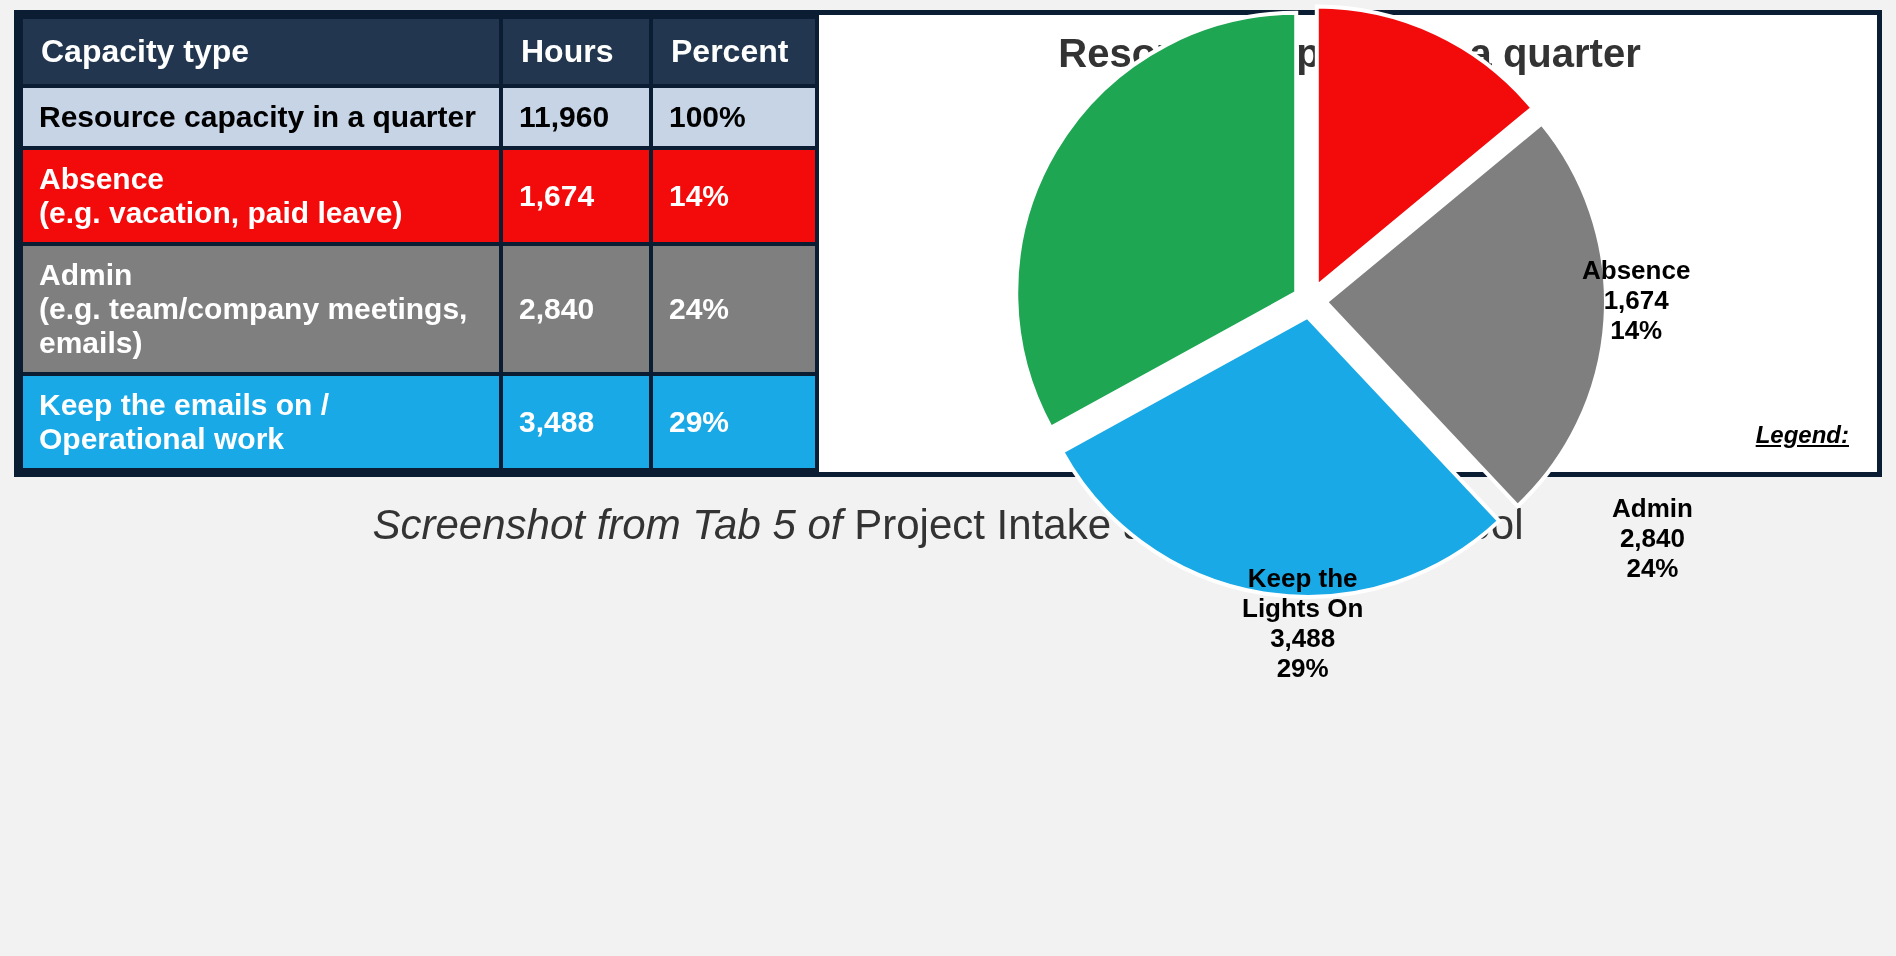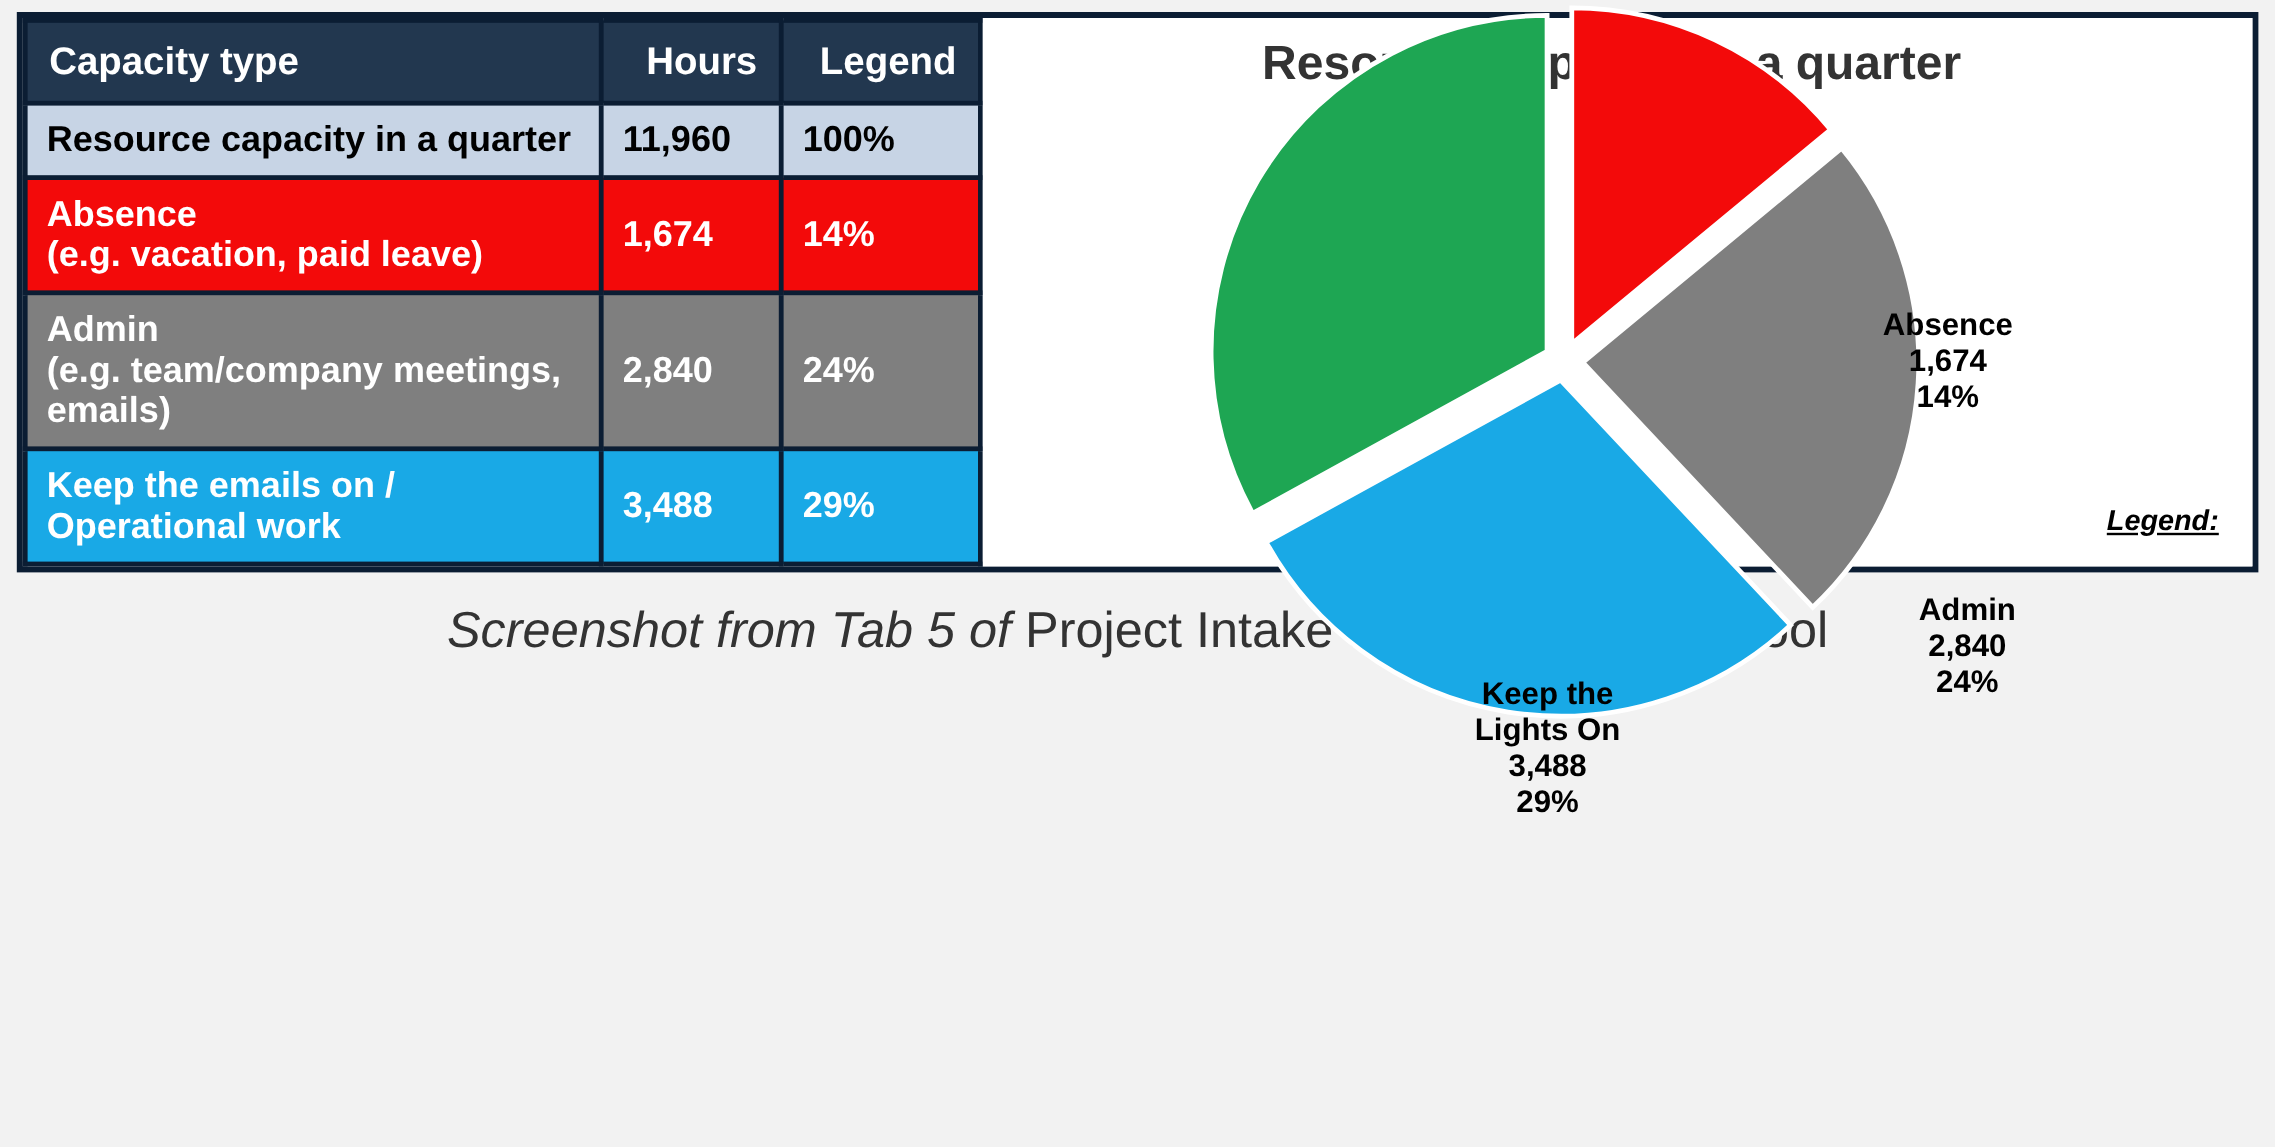--- a/index.html
+++ b/index.html
@@ -1,22 +1,22 @@
 <!DOCTYPE html>
 <html><head>
 <meta charset="utf-8">
 <style>
   html,body{margin:0;padding:0;background:#f2f2f2;font-family:Arial,Helvetica,sans-serif;}
   .page{width:1896px;height:956px;box-sizing:border-box;padding:10px 14px 0 14px;}
-  .panel{display:flex;gap:0;border:5px solid #0b1d33;background:#fff;align-items:stretch;}
+  .panel{display:flex;gap:13px;border:5px solid #0b1d33;background:#fff;align-items:stretch;}
   
   table.cap{border-collapse:collapse;table-layout:fixed;width:796px;}
   table.cap td,table.cap th{border:4px solid #0b1d33;padding:12px 16px;font-size:30px;vertical-align:middle;}
   table.cap th{background:#22374f;color:#fff;text-align:left;font-weight:bold;font-size:32px;padding:14px 18px;}
-  table.cap th.num{text-align:right;}
+  table.cap th.num{text-align:left;}
   table.cap td.num{text-align:left;font-weight:bold;}
   tr.total td{background:#c7d4e5;color:#000;font-weight:bold;}
   tr.absence td{background:#f30a0a;color:#fff;font-weight:bold;}
   tr.admin td{background:#7f7f7f;color:#fff;font-weight:bold;}
   tr.ktlo td{background:#19a9e6;color:#fff;font-weight:bold;}
   tr.project td{background:#1ea653;color:#fff;font-weight:bold;}
   
   .chartpane{flex:1;position:relative;background:#fff;padding:10px 20px 10px 10px;display:flex;flex-direction:column;align-items:center;}
   .chart-title{font-size:40px;font-weight:bold;color:#333;text-align:center;margin:6px 0 4px;}
   .chartbox{position:relative;flex:1;width:100%;}
@@ -37,21 +37,21 @@
     <table class="cap">
       <colgroup>
           <col style="width:480px">
           <col style="width:150px">
           <col style="width:166px">
         </colgroup>
       <thead>
         <tr>
           <th>Capacity type</th>
           <th class="num">Hours</th>
-          <th class="num">Legend</th>
+          <th class="num">Percent</th>
         </tr>
       </thead>
       <tbody id="cap-tbody">
           <tr class="total">
             <td>Resource capacity in a quarter</td>
             <td class="num">11,960</td>
             <td class="num">100%</td>
           </tr>
           <tr class="absence">
             <td>Absence<br>(e.g. vacation, paid leave)</td>

